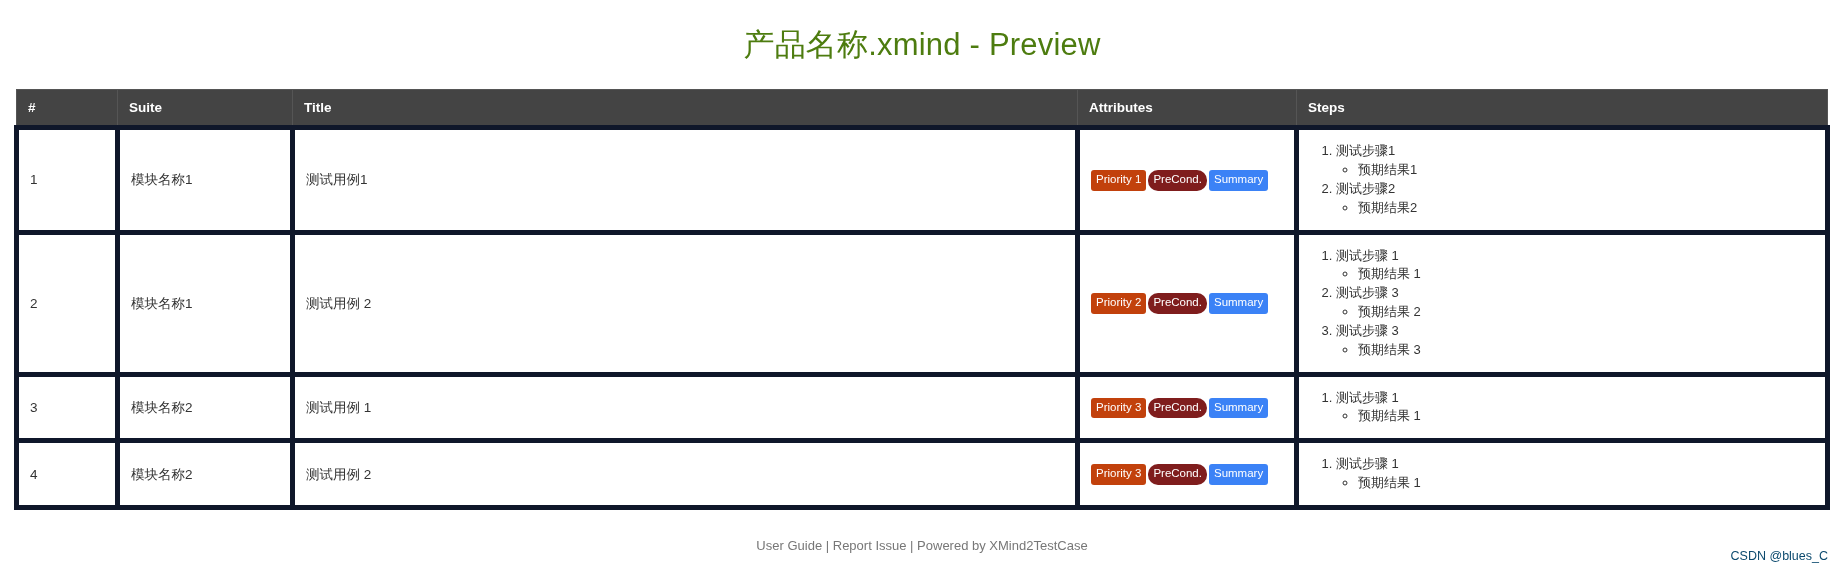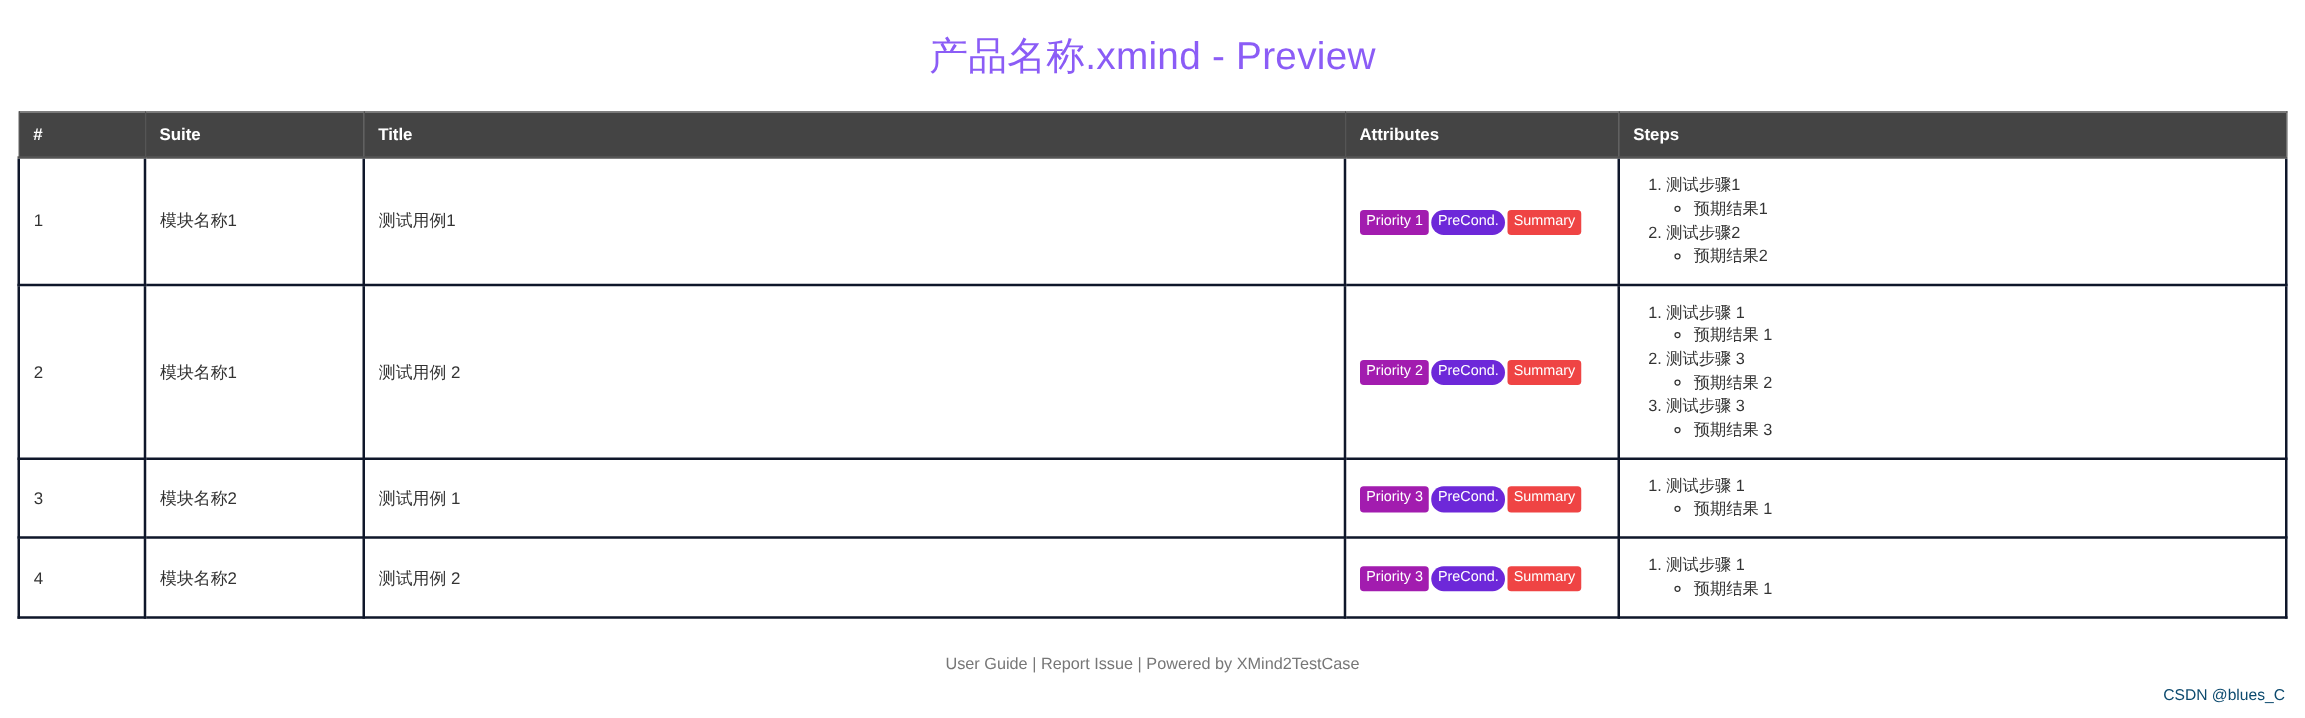--- a/index.html
+++ b/index.html
@@ -17,21 +17,21 @@
   }
   .page {
     width: 1844px;
     box-sizing: border-box;
     padding: 0 14px;
   }
   .page-title {
     text-align: center;
     font-size: 31px;
     font-weight: normal;
-    color: #8b5cf6;
+    color: #4d7c0f;
     margin: 0;
     padding-top: 26px;
     line-height: 1.2;
     letter-spacing: 0.2px;
   }
   .subtitle {
     text-align: center;
     font-size: 17.5px;
     color: #777777;
     margin: 0;
@@ -63,21 +63,21 @@
     font-size: 13.5px;
     font-weight: bold;
     text-align: left;
     padding: 10px 11px;
     border: 1px solid #555555;
     border-bottom: 2px solid #555555;
     vertical-align: middle;
     height: 14px;
   }
   table.cases tbody td {
-    border: 2px solid #0f172a;
+    border: 5px solid #0f172a;
     font-size: 13.5px;
     color: #333333;
     padding: 8px 11px;
     vertical-align: middle;
     line-height: 1.42;
   }
   td.col-idx { width: 78px; }
   td.col-suite, th.col-suite { width: 152px; }
   th.col-idx { width: 78px; }
   th.col-title, td.col-title { width: 762px; }
@@ -91,23 +91,23 @@
     display: inline-block;
     color: #ffffff;
     font-size: 11.5px;
     line-height: 1;
     padding: 4px 5px 5px 5px;
     border-radius: 3px;
     margin-right: 2px;
     white-space: nowrap;
     font-weight: normal;
   }
-  .badge-priority { background: #a21caf; }
-  .badge-precond { background: #6d28d9; border-radius: 10px; }
-  .badge-summary { background: #ef4444; }
+  .badge-priority { background: #c2410c; }
+  .badge-precond { background: #7f1d1d; border-radius: 10px; }
+  .badge-summary { background: #3b82f6; }
 
   ol.steps {
     margin: 4px 0 4px 0;
     padding-left: 26px;
     font-size: 13px;
     line-height: 1.45;
     list-style-type: decimal;
   }
   ol.steps > li {
     margin: 0;

